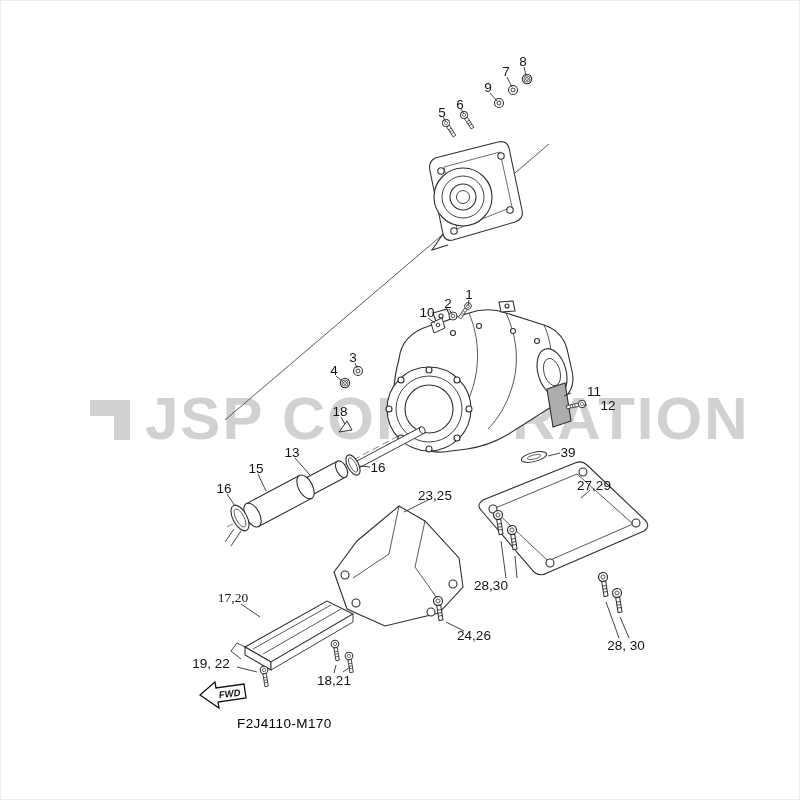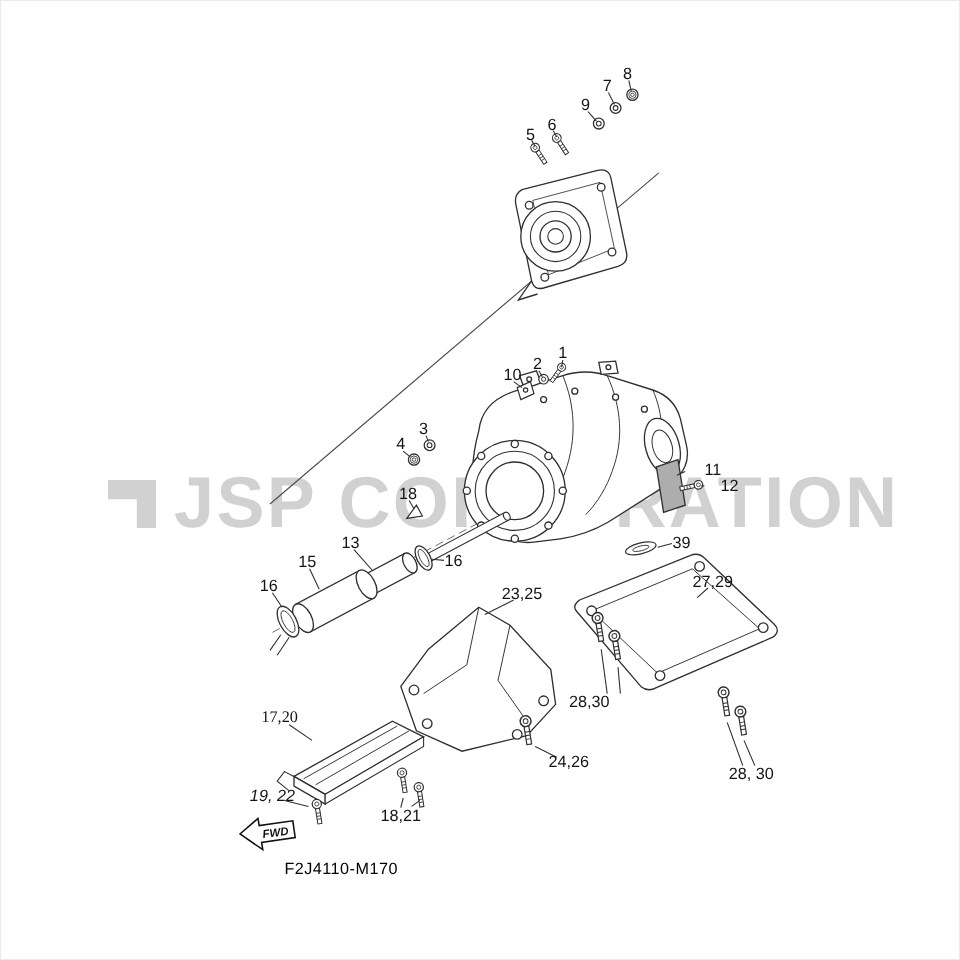--- a/index.html
+++ b/index.html
@@ -254,19 +254,19 @@
       <div class="callout" style="left: 377px; top: 466px;">16</div>
       <div class="callout" style="left: 291px; top: 451px;">13</div>
       <div class="callout" style="left: 255px; top: 467px;">15</div>
       <div class="callout" style="left: 223px; top: 487px;">16</div>
       <div class="callout" style="left: 434px; top: 494px;">23,25</div>
       <div class="callout" style="left: 593px; top: 484px;">27,29</div>
       <div class="callout" style="left: 490px; top: 584px;">28,30</div>
       <div class="callout" style="left: 473px; top: 634px;">24,26</div>
       <div class="callout" style="left: 232px; top: 597px; font-family: Liberation Serif, serif;">17,20</div>
       <div class="callout" style="left: 333px; top: 679px;">18,21</div>
-      <div class="callout" style="left: 226px; top: 662px; font-style: italic;">19, 22</div>
+      <div class="callout" style="left: 210px; top: 662px;">19, 22</div>
       <div class="callout" style="left: 625px; top: 644px;">28, 30</div>
     </div>
 
   <div class="part-code">F2J4110-M170</div>
 
 </div>
 
 </body></html>

